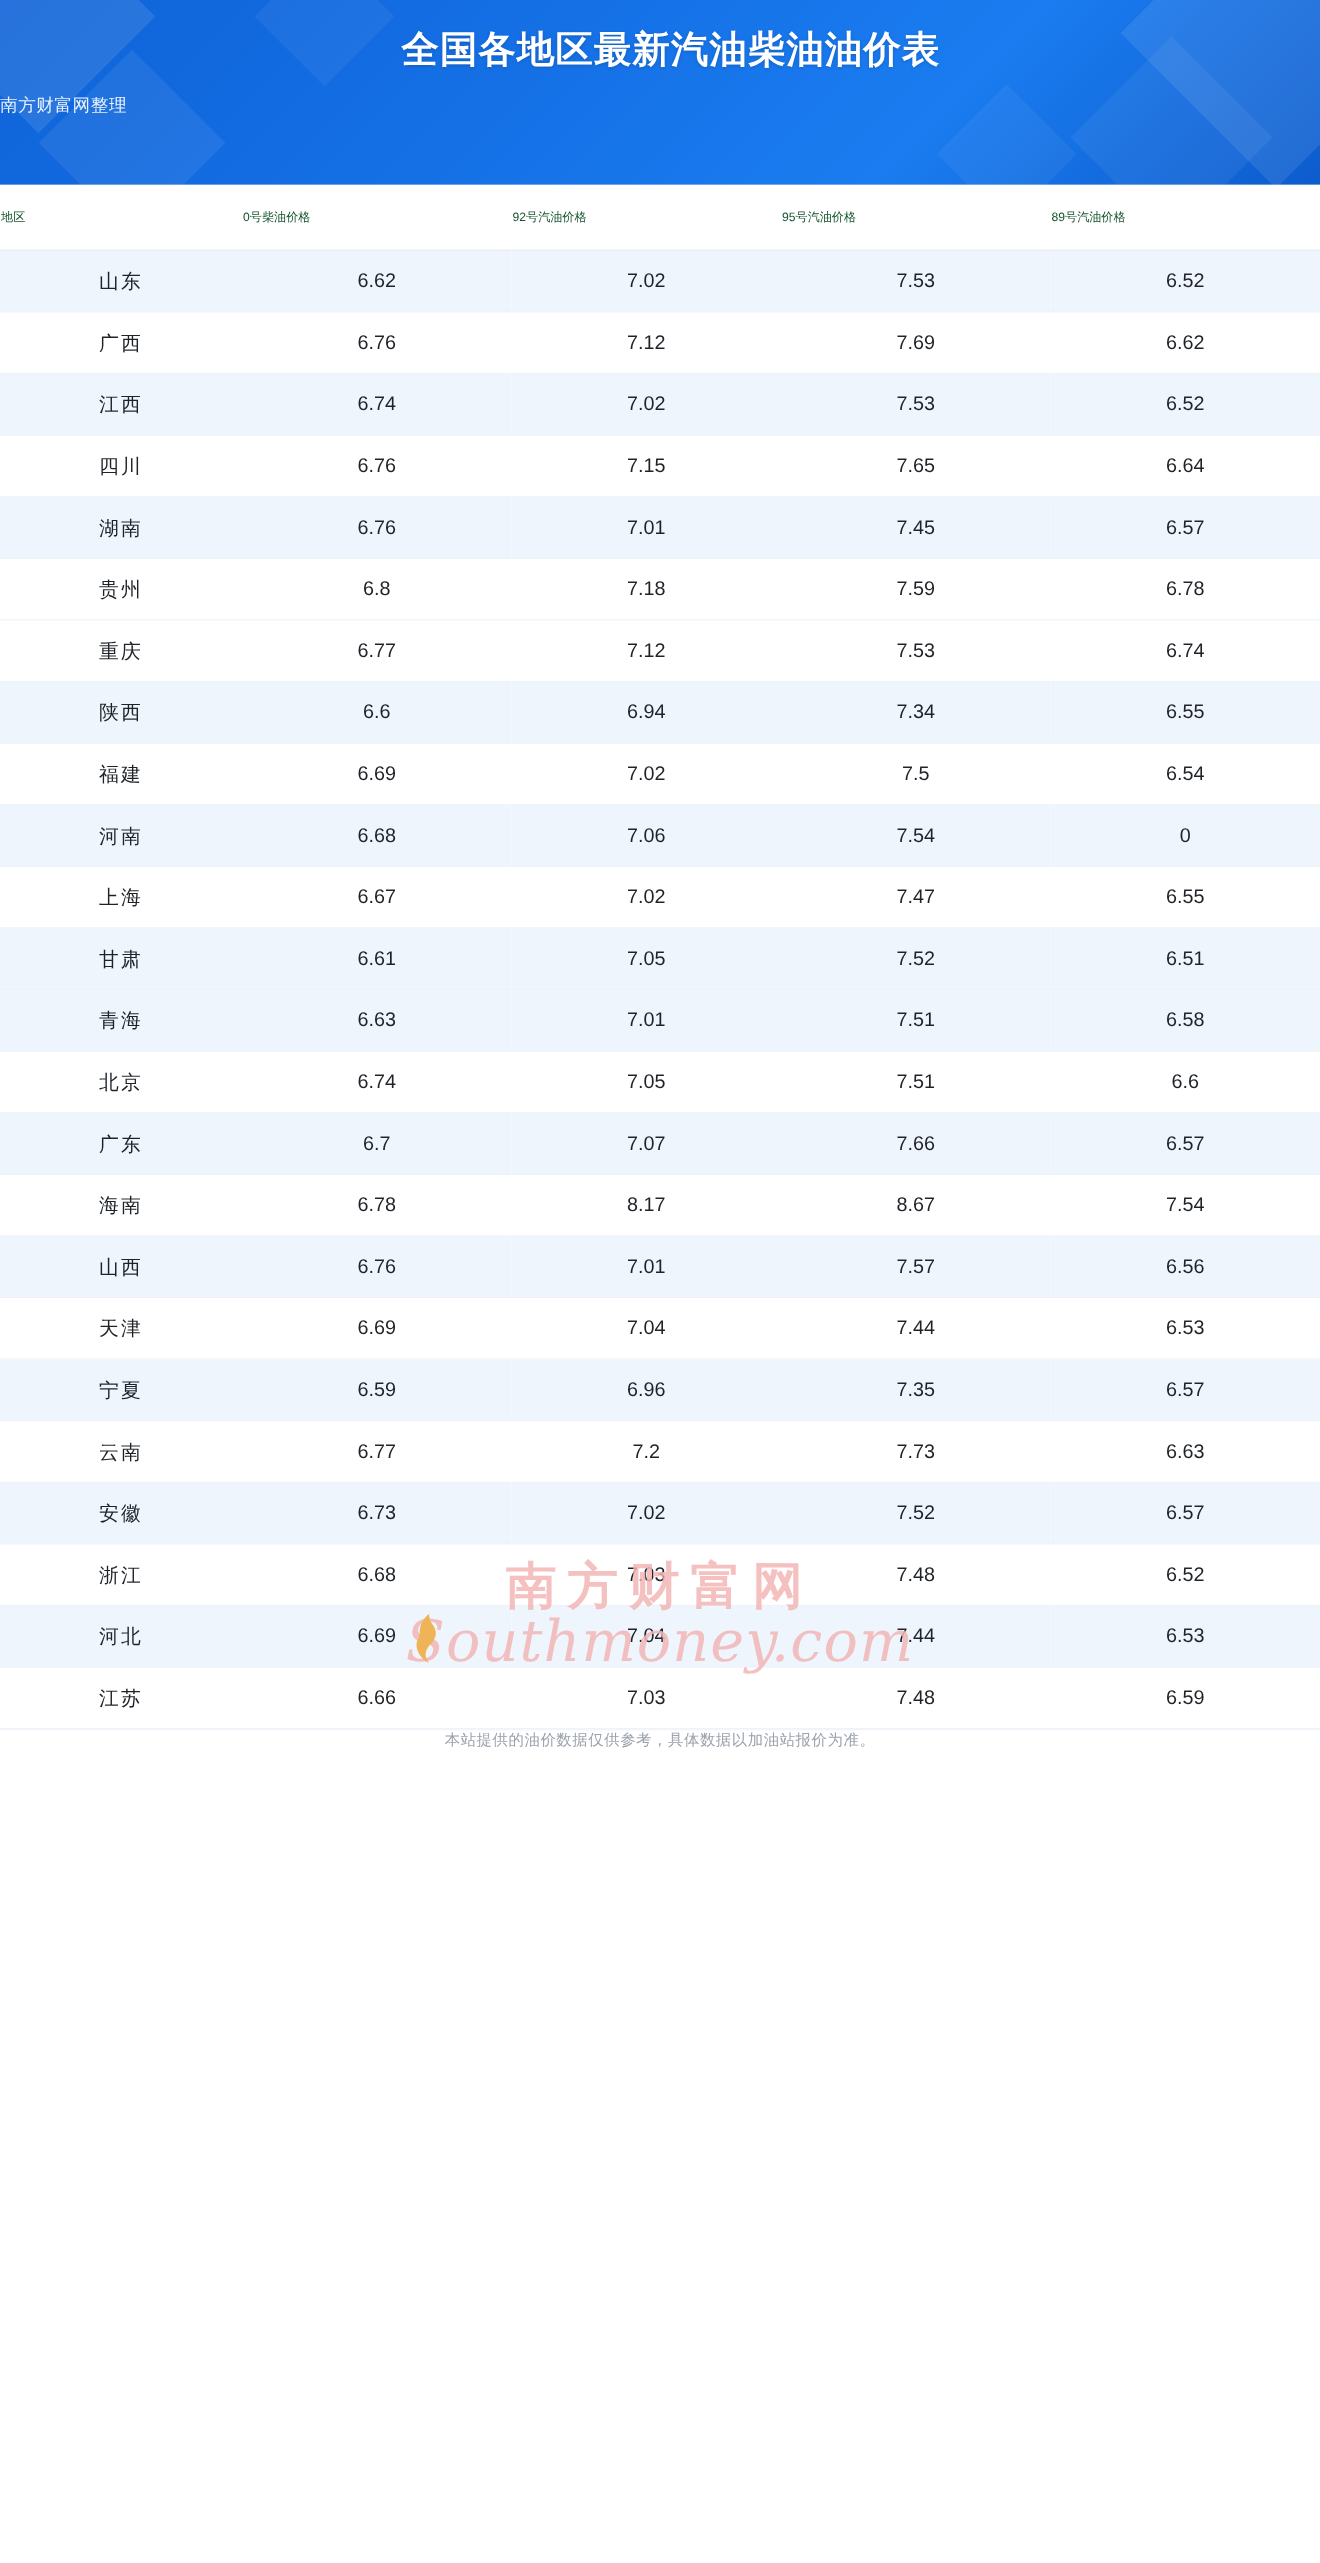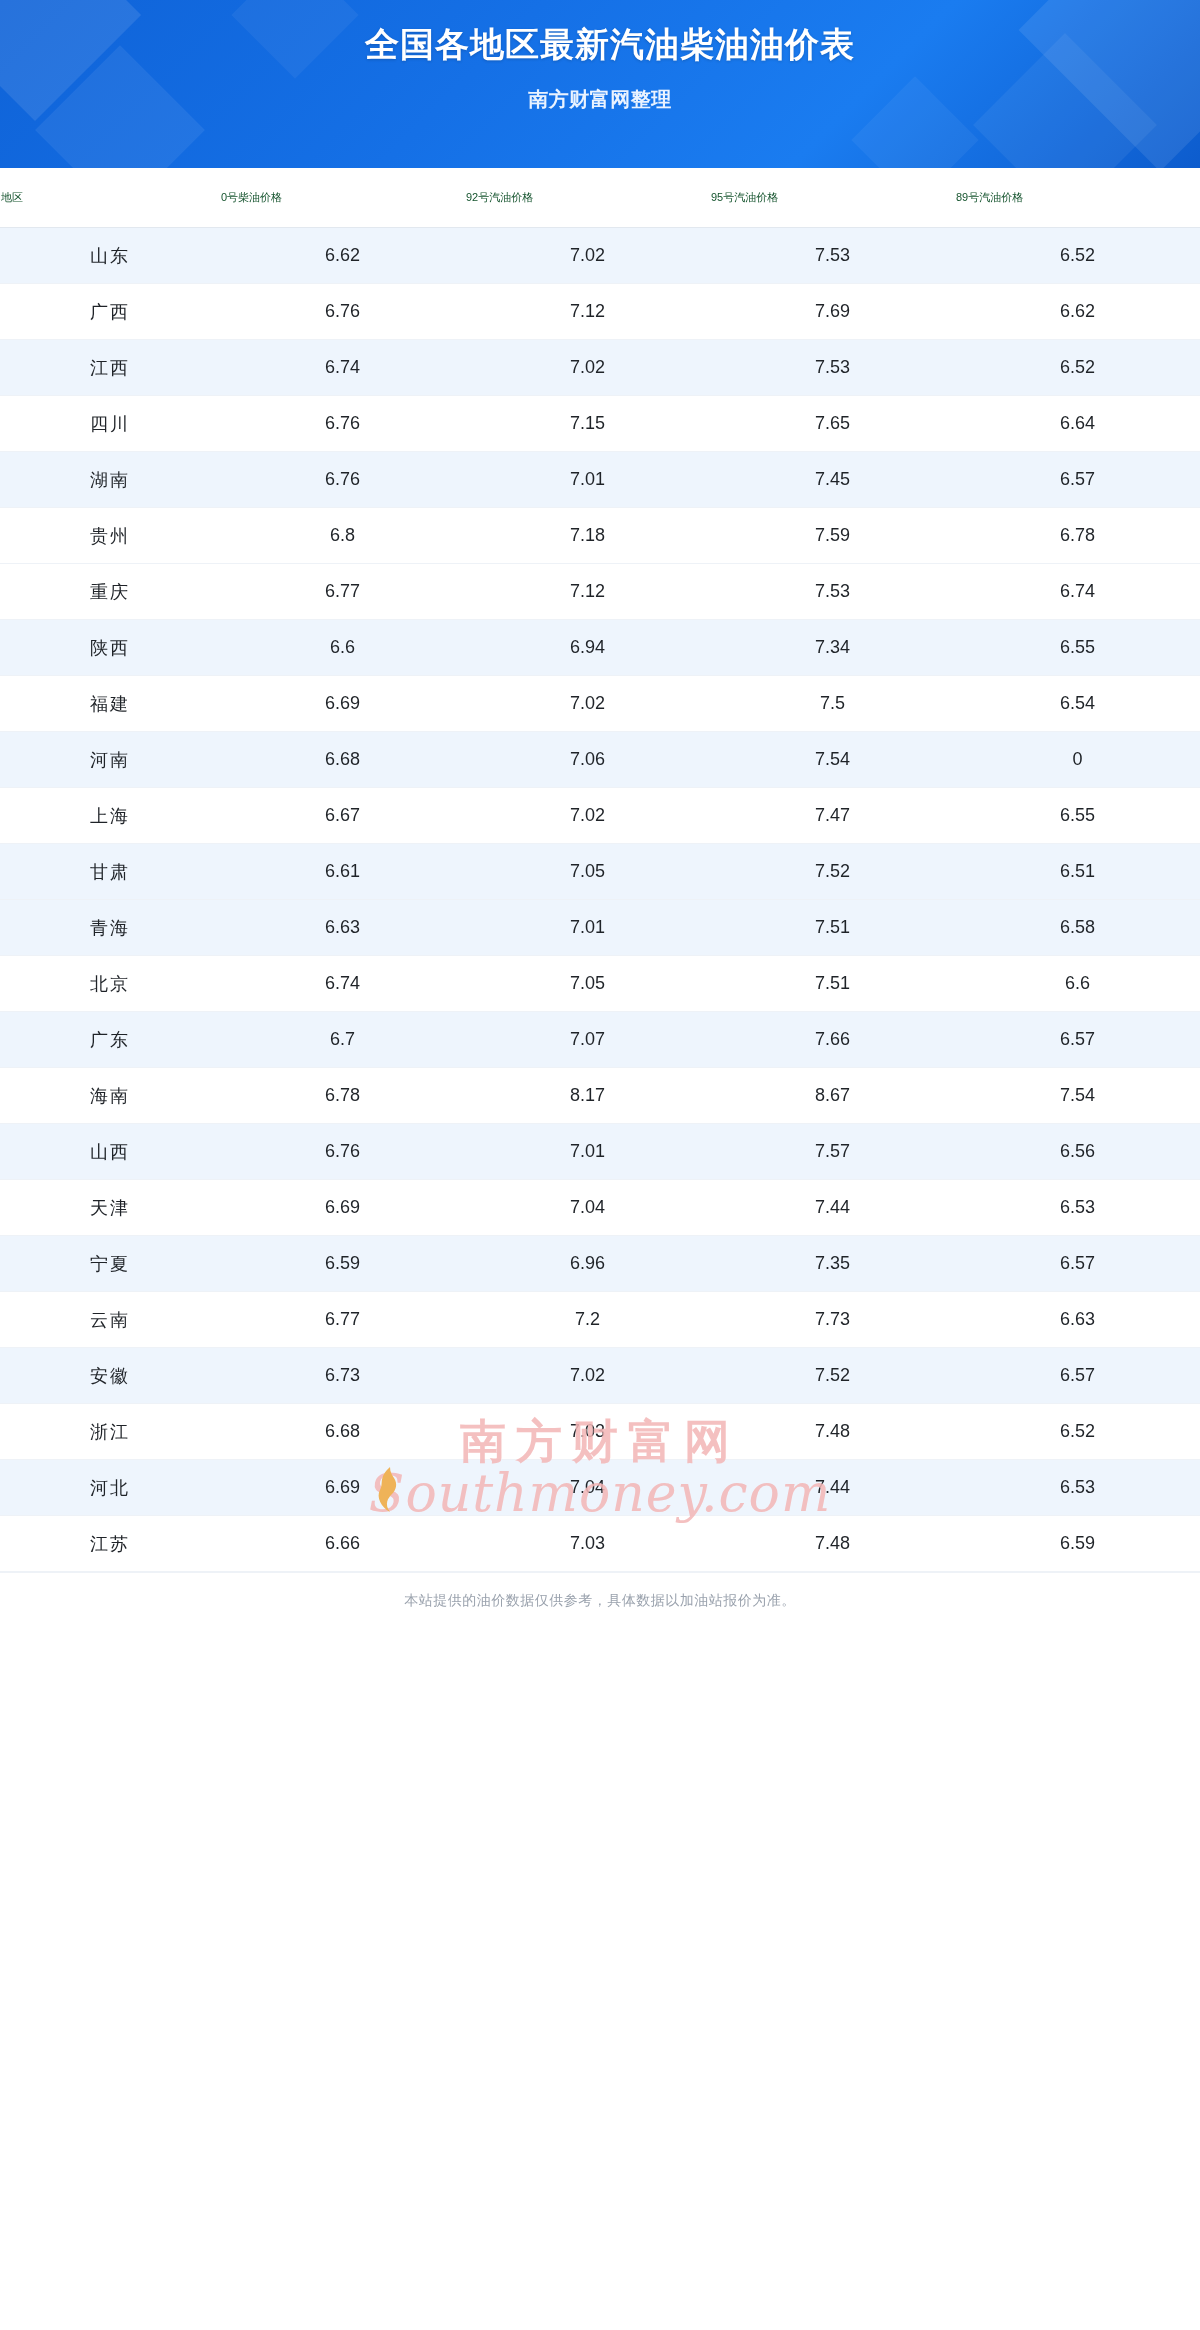--- a/index.html
+++ b/index.html
@@ -47,26 +47,25 @@
     color: #ffffff;
     font-size: 34px;
     font-weight: bold;
     letter-spacing: 1px;
     padding-top: 22px;
     text-shadow: 0 1px 3px rgba(0,0,0,0.18);
     padding-left: 20px;
   }
   .banner-sub {
     position: relative;
-    text-align: center;
+    text-align: left;
     color: #eaf3ff;
-    font-size: 20px;
+    font-size: 16px;
     padding-top: 18px;
     letter-spacing: 0.5px;
-    font-weight: bold;
   }
 
   
   .table-wrap {
     position: relative;
     width: 1200px;
   }
   table.price-table {
     width: 1200px;
     border-collapse: collapse;
@@ -144,21 +143,20 @@
     height: 48px;
   }
 
   
   .footer {
     width: 1200px;
     height: 56px;
     background: #ffffff;
     border-top: 1px solid #eef2f7;
     display: flex;
-    align-items: center;
     justify-content: center;
   }
   .footer-text {
     font-size: 14px;
     color: #9aa2ad;
     letter-spacing: 0.5px;
   }
 </style>
 </head>
 <body>

